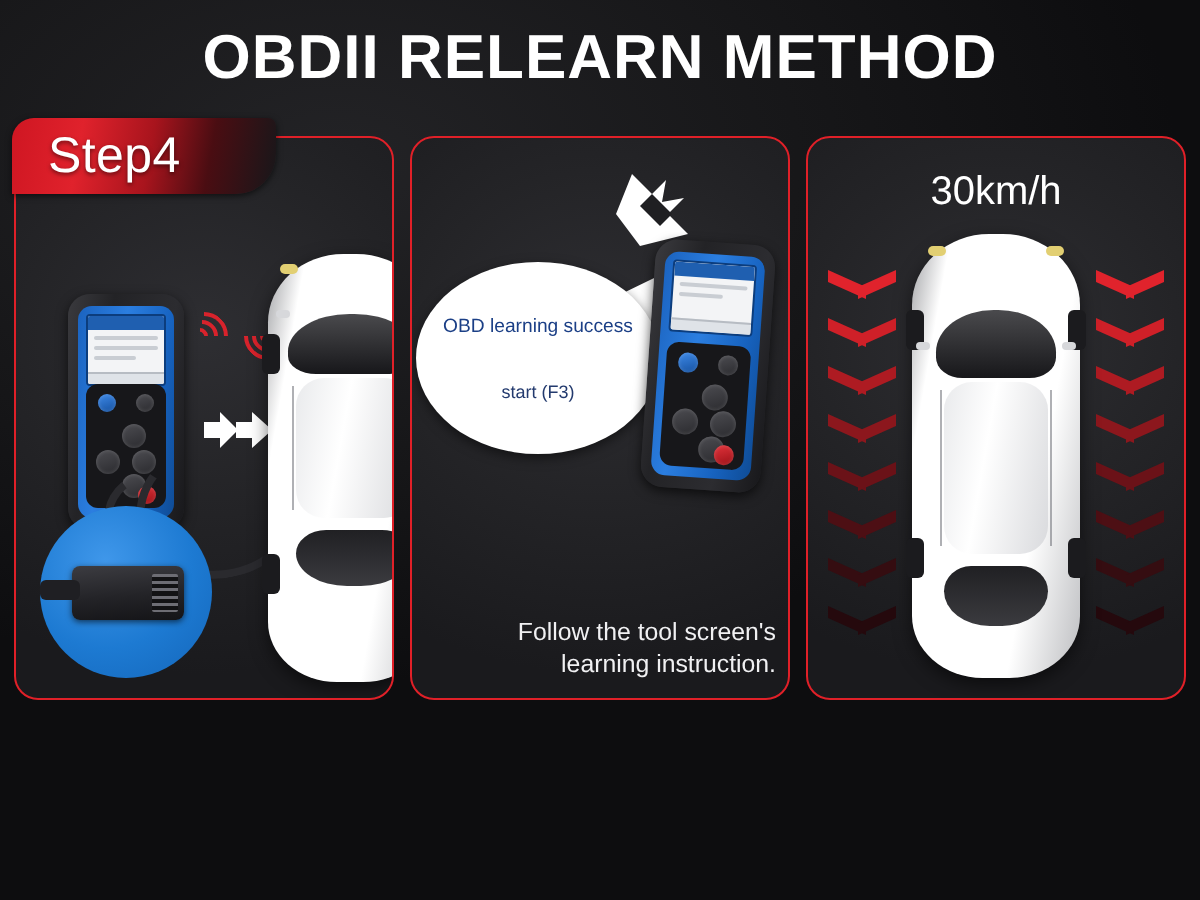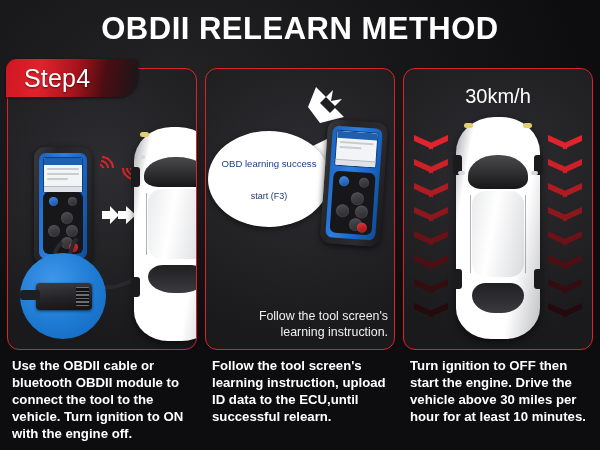--- a/index.html
+++ b/index.html
@@ -333,21 +333,20 @@
           <div class="mirror" style="left:4px; top:28px;"></div>
           <div class="seam" style="left:12px; top:66px; width:1px; height:62px;"></div>
         </div>
 
       </div>
     </div>
     <div class="step-tab">
       <span>Step4</span>
     </div>
   </div>
-  <div class="caption c1">Use the OBDII cable or bluetooth OBDII module to connect the tool to the vehicle. Turn ignition to ON with the engine off.</div>
 
   <div class="panel p2">
     <div class="panel-inner">
       <div class="art">
 
         <svg style="position:absolute;left:78px;top:48px;" width="76" height="76" viewBox="0 0 76 76">
           <path d="M76 6 L30 62 L6 40 Z" fill="#ffffff"></path>
         </svg>
 
         <div class="bubble" style="left:2px; top:62px; width:122px; height:96px;">
@@ -378,21 +377,20 @@
               <div class="btn-rnd btn-red" style="right:5px; bottom:2px;width:10px;height:10px;"></div>
             </div>
           </div>
         </div>
 
         <div class="inline-text">Follow the tool screen's learning instruction.</div>
 
       </div>
     </div>
   </div>
-  <div class="caption c2">Follow the tool screen's learning instruction, upload ID data to the ECU,until successful relearn.</div>
 
   <div class="panel p3">
     <div class="panel-inner">
       <div class="art">
 
         <div class="speed">30km/h</div>
 
         <div class="chev-col" style="left:10px; top:66px; height:190px;">
           <div class="chev" style="top:0px;   color:#e0232c;"></div>
           <div class="chev" style="top:24px;  color:#cf2028;"></div>
@@ -428,15 +426,14 @@
           <div class="wshield" style="left:12px; top:38px; width:60px; height:34px;"></div>
           <div class="roof" style="left:16px; top:74px; width:52px; height:86px;"></div>
           <div class="rwin" style="left:16px; top:166px; width:52px; height:30px;"></div>
           <div class="seam" style="left:14px; top:78px; width:1px; height:78px;"></div>
           <div class="seam" style="right:14px; top:78px; width:1px; height:78px;"></div>
         </div>
 
       </div>
     </div>
   </div>
-  <div class="caption c3">Turn ignition to OFF then start the engine. Drive the vehicle above 30 miles per hour for at least 10 minutes.</div>
 
 </div>
 
 </body></html>

